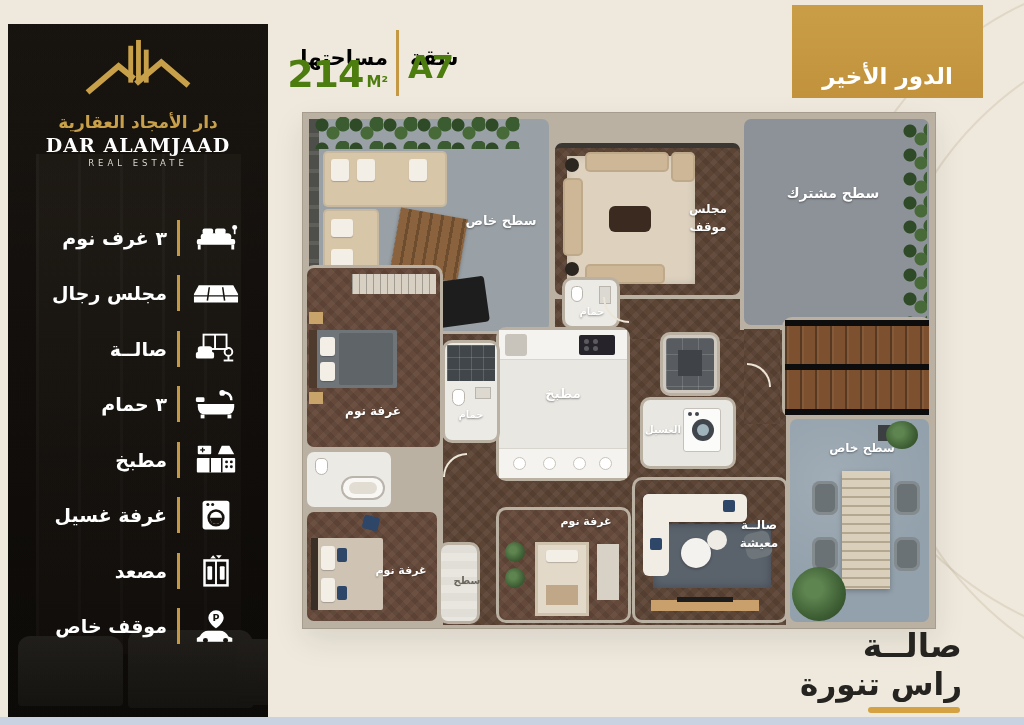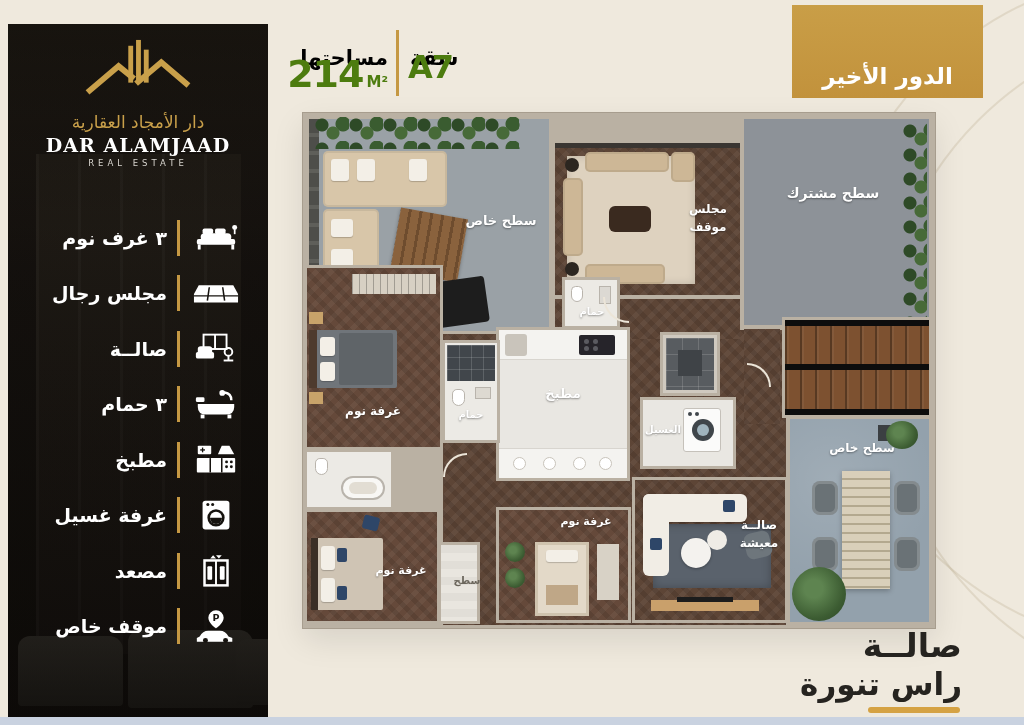--- a/index.html
+++ b/index.html
@@ -14,21 +14,21 @@
   .bottom-strip { position:absolute; left:0; top:717px; width:1024px; height:8px; background:#c9d2e0; }
 
   
   .sidebar { position:absolute; left:8px; top:24px; width:260px; height:694px; background:linear-gradient(180deg,#221d16 0%,#171310 35%,#100d0a 100%); overflow:hidden; }
   .sb-building { position:absolute; left:28px; top:130px; width:205px; height:500px;
     background: repeating-linear-gradient(90deg, rgba(255,255,255,.035) 0 3px, transparent 3px 42px), linear-gradient(180deg,#26211a,#171310); }
   .sb-car { position:absolute; border-radius:12px 14px 4px 4px; background:linear-gradient(180deg,#38352f,#23211d); }
   .sb-overlay { position:absolute; inset:0; background:linear-gradient(180deg, rgba(10,8,6,.45) 0%, rgba(10,8,6,.25) 30%, rgba(10,8,6,.55) 100%); }
 
   .logo-wrap { position:absolute; left:0; top:14px; width:260px; text-align:center; }
-  .logo-ar { color:#c9a04a; font-size:17px; font-weight:normal; margin-top:4px; }
+  .logo-ar { color:#c9a04a; font-size:17px; font-weight:bold; margin-top:4px; }
   .logo-en { color:#ffffff; font-family:"DejaVu Serif", serif; font-weight:bold; font-size:19px; letter-spacing:1px; margin-top:2px; }
   .logo-sub { color:#d8d5cf; font-size:8.5px; letter-spacing:4px; margin-top:2px; }
 
   .features { position:absolute; left:0; top:186px; width:260px; }
   .feat { height:55.5px; display:flex; align-items:center; justify-content:flex-end; padding-right:26px; }
   .feat-label { color:#ffffff; font-size:19px; font-weight:bold; margin-left:4px; white-space:nowrap; }
   .gold-bar { width:3px; height:36px; background:#c59843; margin:0 10px; flex:none; }
   .feat-icon { width:52px; display:flex; justify-content:center; flex:none; }
 
   
@@ -43,21 +43,21 @@
   .gold-banner span { color:#ffffff; font-size:23px; font-weight:bold; }
 
   
   .brand1 { position:absolute; right:62px; top:626px; color:#262420; font-size:33px; font-weight:bold; }
   .brand2 { position:absolute; right:62px; top:666px; color:#262420; font-size:31px; font-weight:bold; }
   .brand-underline { position:absolute; right:64px; top:707px; width:92px; height:6px; background:#d5a243; border-radius:3px; }
 
   
   .plan { position:absolute; left:303px; top:113px; width:632px; height:515px; background:#bab1a3;
     box-shadow:0 0 0 1px #a79d8e, 0 12px 30px rgba(0,0,0,.10); }
-  .room { position:absolute; box-shadow:0 0 0 3px #bab1a3; }
+  .room { position:absolute; box-shadow:0 0 0 3px #bab1a3;border-radius:7px; }
   .wood { background:#5d4536; background-image:
       repeating-linear-gradient(45deg, rgba(0,0,0,.10) 0 5px, transparent 5px 11px),
       repeating-linear-gradient(-45deg, rgba(255,255,255,.045) 0 5px, transparent 5px 11px); }
   .wood2 { background:#65493a; background-image:
       repeating-linear-gradient(45deg, rgba(0,0,0,.10) 0 5px, transparent 5px 11px),
       repeating-linear-gradient(-45deg, rgba(255,255,255,.045) 0 5px, transparent 5px 11px); }
   .whitefloor { background:#eceae5; }
   .plabel { position:absolute; color:#ffffff; font-weight:bold; font-size:13px; white-space:nowrap;
     text-shadow:0 1px 2px rgba(0,0,0,.4); text-align:center; }
   .plabel.sm { font-size:10px; }

